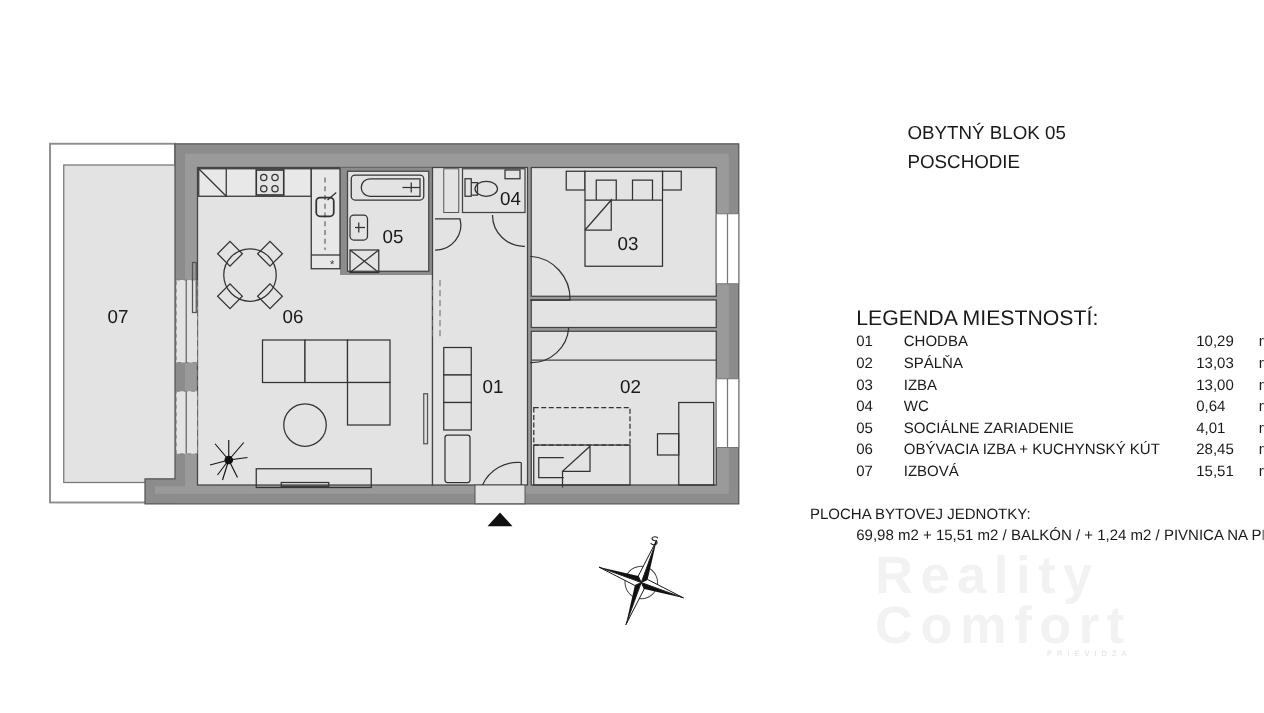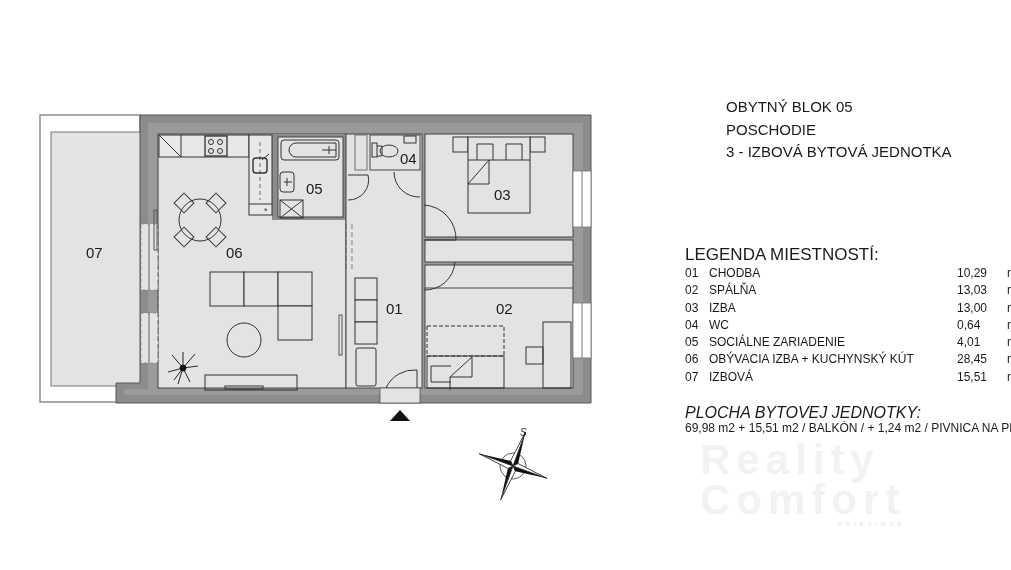--- a/index.html
+++ b/index.html
@@ -6,24 +6,24 @@
   body { width: 1011px; height: 570px; position: relative; overflow: hidden;
          font-family: "Liberation Sans", sans-serif; color: #1a1a1a; }
   #plan { position: absolute; left: 0; top: 0; }
   .lbl { font-family: "Liberation Sans", sans-serif; font-size: 15px; fill: #1a1a1a; }
   .info { position: absolute; left: 685px; top: 96px; font-size: 15px; line-height: 22.6px; color: #1a1a1a; margin-left: 41px; }
   .info div { white-space: nowrap; }
   .legend-title { position: absolute; left: 685px; top: 245px; font-size: 17px; color: #1a1a1a; white-space: nowrap; }
   .legend { position: absolute; left: 685px; top: 266px; font-size: 12px; color: #1a1a1a; }
   .legend .row { position: relative; height: 17.3px; white-space: nowrap; }
   .legend .num { position: absolute; left: 0; }
-  .legend .name { position: absolute; left: 24px; text-align: center; }
+  .legend .name { position: absolute; left: 38px; text-align: center; }
   .legend .area { position: absolute; left: 272px; }
   .legend .unit { position: absolute; left: 322px; }
-  .total-title { position: absolute; left: 685px; top: 404px; font-size: 16px; white-space: nowrap; font-style: italic; }
+  .total-title { position: absolute; left: 648px; top: 404px; font-size: 12px; white-space: nowrap; }
   .total-val { position: absolute; left: 685px; top: 421px; font-size: 12px; white-space: nowrap; width: 326px; overflow: hidden; }
   .watermark { position: absolute; left: 700px; top: 440px; color: #f2f2f2; font-size: 42px; font-weight: bold; letter-spacing: 6px; line-height: 40px; }
   .watermark .small { font-size: 6px; letter-spacing: 4px; color: #e0e0e0; display: block; text-align: right; font-weight: normal; line-height: 8px; }
 </style>
 </head>
 <body>
 
 <svg id="plan" width="1011" height="570" viewBox="0 0 1011 570" xmlns="http://www.w3.org/2000/svg">
 
   <g>
@@ -198,21 +198,20 @@
 
 <div class="watermark">
   <div>Reality</div>
   <div>Comfort</div>
   <span class="small">PRIEVIDZA</span>
 </div>
 
 <div class="info">
   <div>OBYTNÝ BLOK 05</div>
   <div>POSCHODIE</div>
-  <div>3 - IZBOVÁ BYTOVÁ JEDNOTKA</div>
 </div>
 
 <div class="legend-title">LEGENDA MIESTNOSTÍ:</div>
 
 <div class="legend">
   <div class="row">
     <span class="num">01</span>
     <span class="name">CHODBA</span>
     <span class="area">10,29</span>
     <span class="unit">m2</span>

